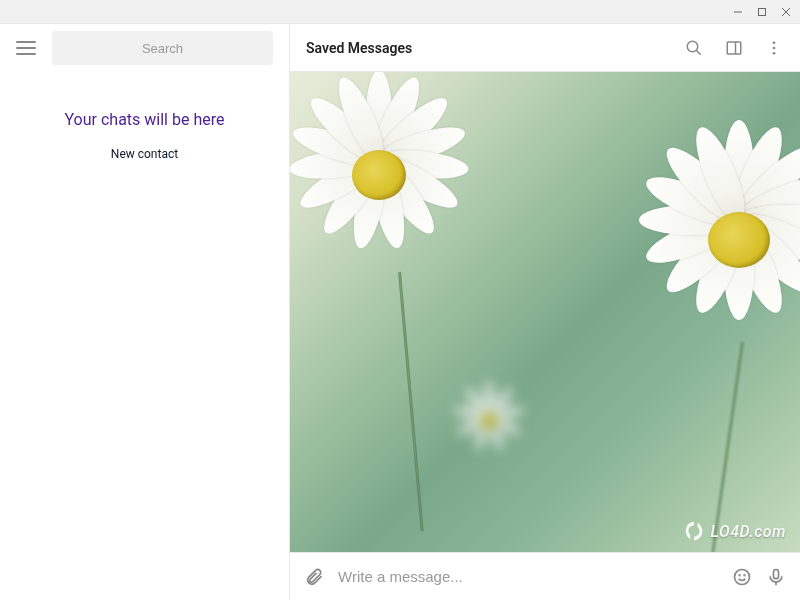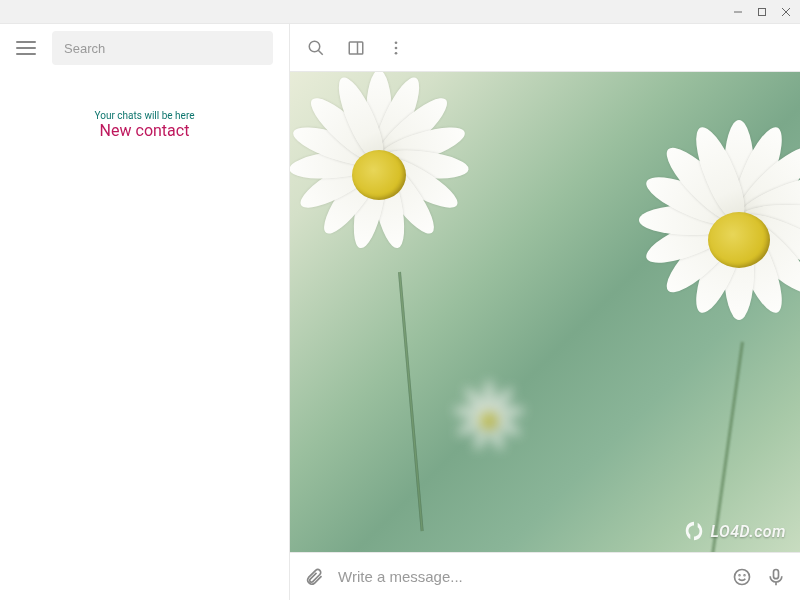--- a/index.html
+++ b/index.html
@@ -71,34 +71,36 @@
       display: flex;
       align-items: center;
     }
     .search-input {
       border: none;
       background: transparent;
       outline: none;
       font-size: 13px;
       color: #888;
       width: 100%;
+      text-align: center;
     }
     .search-input::placeholder { color: #9a9a9a; }
     .sidebar-body {
       flex: 1;
       padding-top: 38px;
       text-align: center;
     }
     .empty-text {
-      color: #0f766e;
-      font-size: 10px;
+      color: #4c1d95;
+      font-size: 16px;
+      margin-bottom: 18px;
     }
     .new-contact {
-      color: #be185d;
-      font-size: 16px;
+      color: #0f172a;
+      font-size: 12px;
       cursor: pointer;
     }
     .chat {
       flex: 1;
       display: flex;
       flex-direction: column;
       background: #fff;
     }
     .chat-header {
       height: 48px;
@@ -245,20 +247,21 @@
       </div>
     </div>
     <div class="sidebar-body">
       <div class="empty-text">Your chats will be here</div>
       <div class="new-contact">New contact</div>
     </div>
   </aside>
 
   <main class="chat">
     <div class="chat-header">
+      <div class="chat-title">Saved Messages</div>
       <div class="header-actions">
         <div class="icon-btn">
           <svg width="18" height="18" viewBox="0 0 24 24" fill="none" stroke="currentColor" stroke-width="2">
               <circle cx="10" cy="10" r="7"></circle>
               <line x1="21" y1="21" x2="15" y2="15"></line>
             </svg>
         </div>
         <div class="icon-btn">
           <svg width="18" height="18" viewBox="0 0 24 24" fill="none" stroke="currentColor" stroke-width="2">
               <rect x="3" y="4" width="18" height="16" rx="1"></rect>

